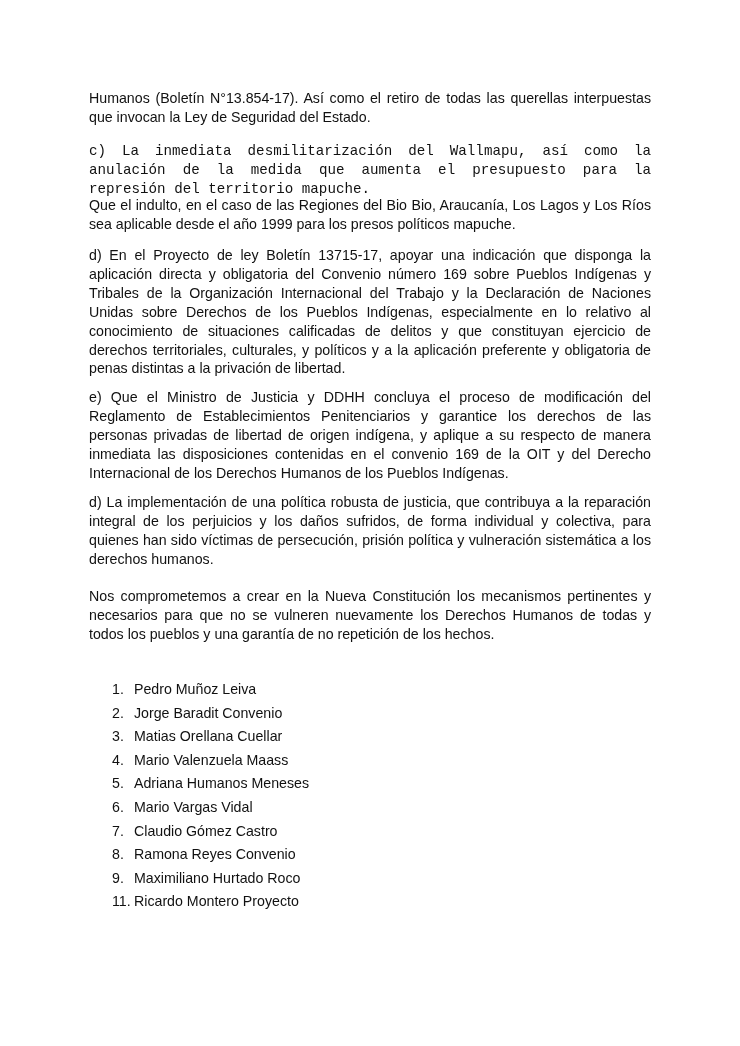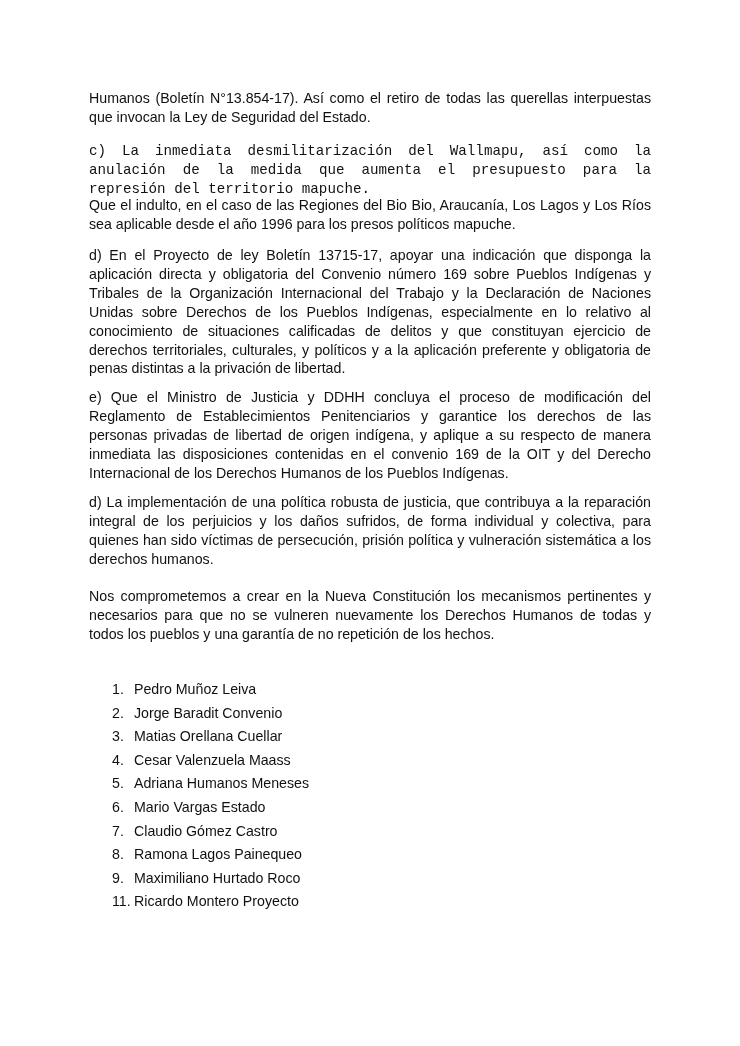--- a/index.html
+++ b/index.html
@@ -12,58 +12,58 @@
           font-size: 14.2px; }
   .list li { height: 23.6px; line-height: 23.6px; display: flex; }
   .list .num { width: 22px; display: inline-block; }
 </style>
 </head>
 <body>
 
 <div class="page">
   <p class="para" style="top:89px;">Humanos (Boletín N°13.854-17). Así como el retiro de todas las querellas interpuestas que invocan la Ley de Seguridad del Estado.</p>
   <p class="para" style="top:142px;font-family:Liberation Mono, monospace;">c) La inmediata desmilitarización del Wallmapu, así como la anulación de la medida que aumenta el presupuesto para la represión del territorio mapuche.</p>
-  <p class="para" style="top:196px;">Que el indulto, en el caso de las Regiones del Bio Bio, Araucanía, Los Lagos y Los Ríos sea aplicable desde el año 1996 para los presos políticos mapuche.</p>
+  <p class="para" style="top:196px;">Que el indulto, en el caso de las Regiones del Bio Bio, Araucanía, Los Lagos y Los Ríos sea aplicable desde el año 1999 para los presos políticos mapuche.</p>
   <p class="para" style="top:246px;">d) En el Proyecto de ley Boletín 13715-17, apoyar una indicación que disponga la aplicación directa y obligatoria del Convenio número 169 sobre Pueblos Indígenas y Tribales de la Organización Internacional del Trabajo y la Declaración de Naciones Unidas sobre Derechos de los Pueblos Indígenas, especialmente en lo relativo al conocimiento de situaciones calificadas de delitos y que constituyan ejercicio de derechos territoriales, culturales, y políticos y a la aplicación preferente y obligatoria de penas distintas a la privación de libertad.</p>
   <p class="para" style="top:388px;">e) Que el Ministro de Justicia y DDHH concluya el proceso de modificación del Reglamento de Establecimientos Penitenciarios y garantice los derechos de las personas privadas de libertad de origen indígena, y aplique a su respecto de manera inmediata las disposiciones contenidas en el convenio 169 de la OIT y del Derecho Internacional de los Derechos Humanos de los Pueblos Indígenas.</p>
   <p class="para" style="top:493px;">d) La implementación de una política robusta de justicia, que contribuya a la reparación integral de los perjuicios y los daños sufridos, de forma individual y colectiva, para quienes han sido víctimas de persecución, prisión política y vulneración sistemática a los derechos humanos.</p>
   <p class="para" style="top:587px;">Nos comprometemos a crear en la Nueva Constitución los mecanismos pertinentes y necesarios para que no se vulneren nuevamente los Derechos Humanos de todas y todos los pueblos y una garantía de no repetición de los hechos.</p>
 
   <ol class="list">
     <li>
         <span class="num">1.</span>
         <span>Pedro Muñoz Leiva</span>
       </li>
     <li>
         <span class="num">2.</span>
         <span>Jorge Baradit Convenio</span>
       </li>
     <li>
         <span class="num">3.</span>
         <span>Matias Orellana Cuellar</span>
       </li>
     <li>
         <span class="num">4.</span>
-        <span>Cesar Valenzuela Maass</span>
+        <span>Mario Valenzuela Maass</span>
       </li>
     <li>
         <span class="num">5.</span>
         <span>Adriana Humanos Meneses</span>
       </li>
     <li>
         <span class="num">6.</span>
-        <span>Mario Vargas Estado</span>
+        <span>Mario Vargas Vidal</span>
       </li>
     <li>
         <span class="num">7.</span>
         <span>Claudio Gómez Castro</span>
       </li>
     <li>
         <span class="num">8.</span>
-        <span>Ramona Lagos Painequeo</span>
+        <span>Ramona Reyes Convenio</span>
       </li>
     <li>
         <span class="num">9.</span>
         <span>Maximiliano Hurtado Roco</span>
       </li>
     <li>
         <span class="num">11.</span>
         <span>Ricardo Montero Proyecto</span>
       </li>
   </ol>

